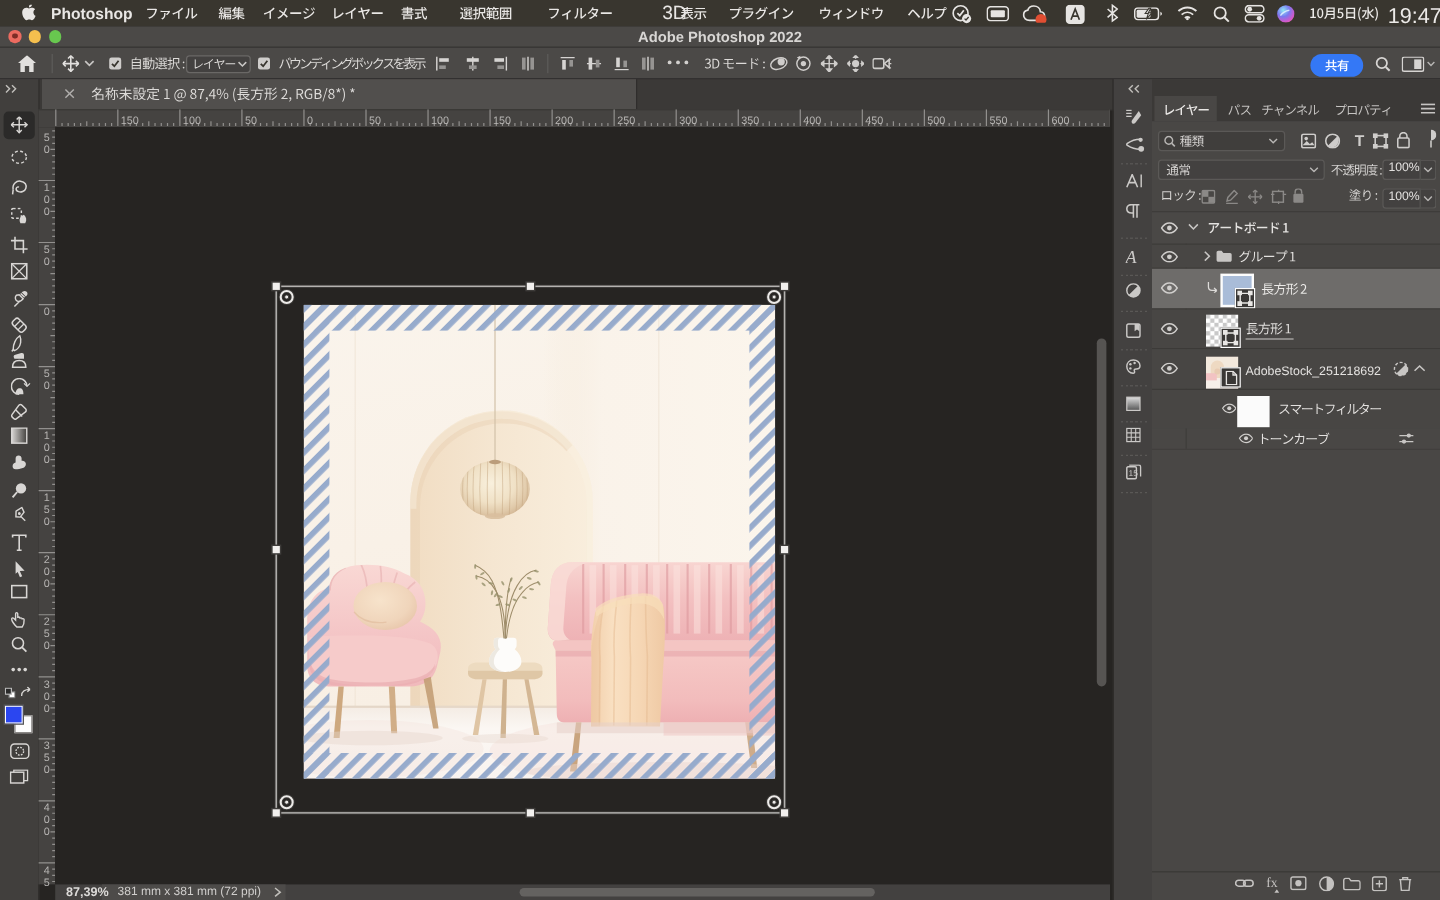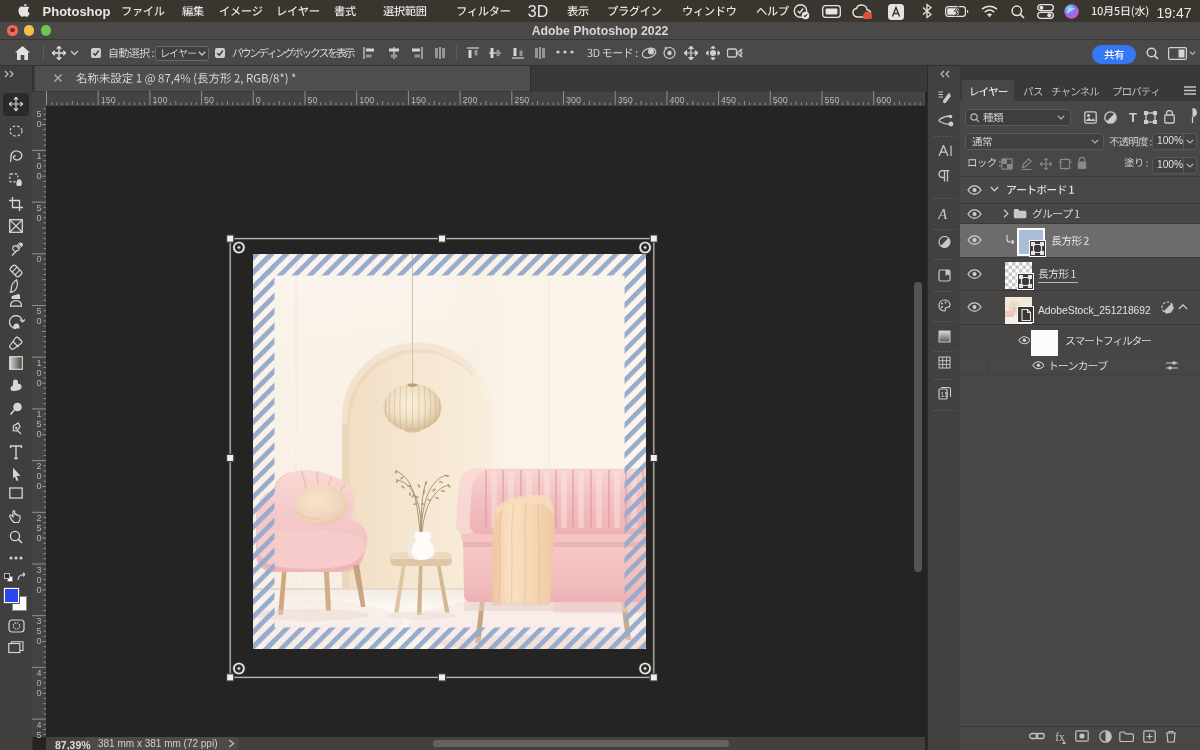--- a/index.html
+++ b/index.html
@@ -24,41 +24,41 @@
       <path fill="#e9e7e5" d="M3.1 -0.7H8.3V-0.1H3.1ZM3.1 -1.3V-1.9H8.3V-1.3ZM2 -2.6V1H3.1V0.6H8.3V1H9.4V-2.6ZM0.6 -3.8V-3.1H10.7V-3.8H6.1V-4.4H9.9V-5.1H6.1V-5.6H9.4V-6.8H10.7V-7.6H9.4V-8.8H6.1V-9.6H5.1V-8.8H1.8V-8.1H5.1V-7.6H0.6V-6.8H5.1V-6.3H1.6V-5.6H5.1V-5.1H1.4V-4.4H5.1V-3.8ZM6.1 -8.1H8.3V-7.6H6.1ZM6.1 -6.3V-6.8H8.3V-6.3Z M18.9 -8.9C19.5 -8.5 20.2 -7.9 20.5 -7.5L21.2 -8.2C20.9 -8.6 20.2 -9.1 19.6 -9.5ZM17.2 -9.5C17.2 -8.8 17.2 -8.2 17.2 -7.5H11.5V-6.5H17.3C17.6 -2.4 18.5 1 20.4 1C21.3 1 21.7 0.4 21.9 -1.6C21.6 -1.8 21.2 -2 20.9 -2.2C20.9 -0.8 20.7 -0.2 20.5 -0.2C19.5 -0.2 18.7 -2.9 18.4 -6.5H21.6V-7.5H18.3C18.3 -8.2 18.3 -8.8 18.3 -9.5ZM11.5 -0.4 11.8 0.6C13.3 0.3 15.4 -0.1 17.2 -0.6L17.2 -1.5L14.9 -1.1V-3.9H16.9V-4.9H11.9V-3.9H13.8V-0.9Z"></path>
     </g>
   </svg><svg style="position:absolute;left:383.2px;top:3.9px;overflow:visible" width="46" height="16">
     <g transform="translate(0,11.3)">
       <path fill="#e9e7e5" d="M0.5 -8.7C1.1 -8.2 1.8 -7.3 2.1 -6.8L3 -7.4C2.7 -8 1.9 -8.7 1.3 -9.3ZM7.6 -1.8C8.3 -1.4 9.2 -0.9 9.6 -0.5L10.7 -0.9C10.1 -1.3 9.2 -1.8 8.4 -2.2ZM5.5 -2.2C5.1 -1.8 4.2 -1.4 3.4 -1.1C3.7 -1 4 -0.7 4.2 -0.5C5 -0.8 5.9 -1.4 6.5 -1.9ZM2.8 -5.1H0.5V-4.1H1.8V-1.4C1.3 -0.9 0.8 -0.5 0.3 -0.2L0.9 0.8C1.4 0.4 1.9 -0.1 2.3 -0.6C3 0.3 4 0.7 5.5 0.7C6.8 0.8 9.3 0.8 10.6 0.7C10.7 0.4 10.9 -0.1 11 -0.3C9.5 -0.2 6.8 -0.2 5.5 -0.2C4.2 -0.3 3.3 -0.6 2.8 -1.5ZM7.8 -5.6V-4.8H6.2V-5.6H5.1V-4.8H3.5V-4H5.1V-3.1H3.2V-2.3H10.8V-3.1H8.8V-4H10.4V-4.8H8.8V-5.6ZM6.2 -4H7.8V-3.1H6.2ZM3.6 -7.8V-6.7C3.6 -5.9 3.8 -5.7 4.7 -5.7C4.9 -5.7 5.8 -5.7 6 -5.7C6.7 -5.7 6.9 -5.9 7 -6.6C6.8 -6.7 6.4 -6.8 6.2 -6.9C6.2 -6.5 6.2 -6.4 5.9 -6.4C5.7 -6.4 5 -6.4 4.8 -6.4C4.5 -6.4 4.5 -6.4 4.5 -6.7V-7.1H6.6V-9.1H3.4V-8.4H5.7V-7.8ZM7.3 -7.8V-6.7C7.3 -5.9 7.5 -5.7 8.5 -5.7C8.7 -5.7 9.6 -5.7 9.8 -5.7C10.5 -5.7 10.7 -5.9 10.8 -6.7C10.6 -6.7 10.2 -6.8 10.1 -6.9C10 -6.5 10 -6.4 9.7 -6.4C9.5 -6.4 8.7 -6.4 8.6 -6.4C8.2 -6.4 8.2 -6.4 8.2 -6.7V-7.1H10.3V-9.1H7.1V-8.4H9.4V-7.8Z M16 -8.9V-5.1C16 -3.4 15.9 -1.2 14.5 0.2C14.7 0.4 15.1 0.7 15.3 1C16.6 -0.4 17 -2.5 17.1 -4.2H18.2C18.7 -1.8 19.6 0 21.3 1C21.4 0.7 21.7 0.2 22 0C20.6 -0.7 19.7 -2.3 19.3 -4.2H21.4V-8.9ZM17.1 -7.9H20.3V-5.2H17.1ZM11.2 -3.7 11.5 -2.6 13 -3V-0.3C13 -0.1 12.9 -0 12.8 -0C12.6 -0 12.1 -0 11.5 -0C11.6 0.2 11.8 0.7 11.8 0.9C12.7 0.9 13.2 0.9 13.5 0.7C13.9 0.6 14 0.3 14 -0.3V-3.2L15.6 -3.6L15.5 -4.6L14 -4.3V-6.3H15.5V-7.3H14V-9.5H13V-7.3H11.4V-6.3H13V-4Z M22.7 -4.9V-1.7H24.5V-1.1H22.3V-0.3H24.5V0.9H25.4V-0.3H27.6V-1.1H25.4V-1.7H27.3V-4.9H25.4V-5.5H27.5V-6.3H25.4V-6.8H24.5V-6.3H22.4V-5.5H24.5V-4.9ZM27.9 -6.4V-0.7C27.9 0.5 28.3 0.8 29.4 0.8C29.7 0.8 31.1 0.8 31.3 0.8C32.4 0.8 32.6 0.4 32.8 -1.2C32.5 -1.2 32.1 -1.4 31.8 -1.6C31.8 -0.4 31.7 -0.1 31.2 -0.1C31 -0.1 29.8 -0.1 29.6 -0.1C29 -0.1 29 -0.2 29 -0.7V-5.5H31.1V-3.1C31.1 -3 31.1 -2.9 31 -2.9C30.8 -2.9 30.3 -2.9 29.8 -2.9C29.9 -2.7 30.1 -2.2 30.1 -2C30.9 -2 31.4 -2 31.7 -2.1C32.1 -2.3 32.2 -2.6 32.2 -3.1V-6.4ZM23.5 -3H24.5V-2.4H23.5ZM25.4 -3H26.4V-2.4H25.4ZM23.5 -4.2H24.5V-3.6H23.5ZM25.4 -4.2H26.4V-3.6H25.4ZM28.3 -9.6C28.1 -9 27.7 -8.4 27.3 -7.9V-8.7H24.5C24.6 -8.9 24.7 -9.1 24.8 -9.3L23.8 -9.6C23.5 -8.7 22.8 -7.8 22.1 -7.3C22.4 -7.1 22.8 -6.8 23 -6.7C23.3 -7 23.7 -7.4 24 -7.8H24.3C24.5 -7.5 24.7 -7.1 24.8 -6.8L25.7 -7.1C25.7 -7.3 25.5 -7.5 25.4 -7.8H27.2C27 -7.6 26.8 -7.4 26.6 -7.3C26.8 -7.2 27.3 -6.9 27.5 -6.8C27.8 -7.1 28.2 -7.4 28.5 -7.8H29.2C29.5 -7.4 29.8 -7 30 -6.7L30.9 -6.9C30.8 -7.2 30.6 -7.5 30.4 -7.8H32.6V-8.7H29C29.2 -8.9 29.3 -9.1 29.4 -9.4Z M39.2 -5.4V-4.1H37.6L37.6 -4.7V-5.4ZM36.7 -7.6V-6.3H35.3V-5.4H36.7V-4.7L36.7 -4.1H35.2V-3.2H36.6C36.4 -2.6 36 -2 35.3 -1.5C35.5 -1.4 35.8 -1 35.9 -0.8C36.9 -1.4 37.3 -2.3 37.5 -3.2H39.2V-1H40.1V-3.2H41.5V-4.1H40.1V-5.4H41.5V-6.3H40.1V-7.6H39.2V-6.3H37.6V-7.6ZM33.6 -9V1H34.7V0.5H42V1H43.1V-9ZM34.7 -0.5V-8H42V-0.5Z"></path>
     </g>
   </svg><svg style="position:absolute;left:456.2px;top:3.9px;overflow:visible" width="57" height="16">
     <g transform="translate(0,11.3)">
       <path fill="#e9e7e5" d="M9.9 -7.5 9 -8.1C8.7 -8 8.5 -8 8.3 -8C7.7 -8 3.5 -8 2.8 -8C2.4 -8 1.9 -8 1.6 -8.1V-6.8C1.9 -6.8 2.3 -6.9 2.8 -6.9C3.5 -6.9 7.7 -6.9 8.3 -6.9C8.2 -5.8 7.7 -4.4 6.9 -3.4C6 -2.2 4.7 -1.3 2.5 -0.7L3.5 0.4C5.5 -0.3 6.9 -1.4 8 -2.7C8.9 -3.9 9.4 -5.7 9.7 -6.9C9.7 -7.1 9.8 -7.3 9.9 -7.5Z M12.2 -3.1 12.7 -2C13.9 -2.4 15.2 -2.9 16.1 -3.4V-0.2C16.1 0.2 16.1 0.7 16.1 0.9H17.4C17.4 0.7 17.4 0.2 17.4 -0.2V-4.1C18.4 -4.8 19.3 -5.6 19.9 -6.2L19 -7.1C18.4 -6.3 17.3 -5.4 16.3 -4.7C15.4 -4.2 13.7 -3.4 12.2 -3.1Z M27.6 -0.2 28.4 0.4C28.5 0.3 28.6 0.2 28.8 0.1C30.1 -0.6 31.7 -1.8 32.6 -3L32 -4C31.1 -2.8 29.9 -1.8 28.9 -1.4C28.9 -1.9 28.9 -6.9 28.9 -7.7C28.9 -8.1 28.9 -8.5 28.9 -8.6H27.6C27.6 -8.5 27.7 -8.1 27.7 -7.7C27.7 -6.9 27.7 -1.5 27.7 -1C27.7 -0.7 27.7 -0.4 27.6 -0.2ZM22.4 -0.4 23.5 0.4C24.5 -0.4 25.2 -1.5 25.5 -2.8C25.8 -3.9 25.9 -6.3 25.9 -7.6C25.9 -8 25.9 -8.4 25.9 -8.5H24.6C24.7 -8.3 24.7 -8 24.7 -7.6C24.7 -6.3 24.7 -4.1 24.4 -3.1C24 -2.1 23.4 -1 22.4 -0.4Z M38.9 -8.9 37.6 -9.3C37.5 -9 37.3 -8.5 37.2 -8.3C36.7 -7.3 35.5 -5.7 33.6 -4.4L34.5 -3.7C35.8 -4.5 36.8 -5.6 37.5 -6.7H41.1C40.9 -5.8 40.4 -4.7 39.7 -3.8C38.9 -4.3 38.1 -4.8 37.5 -5.2L36.7 -4.4C37.3 -4 38.1 -3.5 38.9 -2.9C38 -1.9 36.6 -0.9 34.7 -0.3L35.7 0.6C37.5 -0.1 38.9 -1.1 39.9 -2.2C40.3 -1.8 40.8 -1.5 41.1 -1.2L41.9 -2.2C41.6 -2.4 41.1 -2.8 40.7 -3.1C41.5 -4.3 42.1 -5.5 42.4 -6.5C42.5 -6.8 42.6 -7 42.7 -7.2L41.8 -7.8C41.6 -7.7 41.2 -7.7 40.9 -7.7H38.2L38.3 -7.9C38.5 -8.1 38.7 -8.6 38.9 -8.9Z M44.7 -5V-3.6C45.1 -3.7 45.8 -3.7 46.4 -3.7C47.4 -3.7 51.6 -3.7 52.5 -3.7C53 -3.7 53.5 -3.6 53.8 -3.6V-5C53.5 -5 53.1 -5 52.5 -5C51.6 -5 47.4 -5 46.4 -5C45.8 -5 45.1 -5 44.7 -5Z"></path>
     </g>
-  </svg><div style="position:absolute;top:11.5px;font-family:'Liberation Sans',sans-serif;font-size:16px;font-weight:500;color:#e9e7e5;white-space:pre;line-height:0;transform:translateY(-0.5px);left:538.0px;transform:translate(-50%,-0.5px);"><span style="vertical-align:middle">3D</span></div><svg style="position:absolute;left:566.6px;top:3.9px;overflow:visible" width="24" height="16">
+  </svg><div style="position:absolute;top:11.5px;font-family:'Liberation Sans',sans-serif;font-size:16px;font-weight:500;color:#e9e7e5;white-space:pre;line-height:0;transform:translateY(-0.5px);left:562px;transform:translate(-50%,-0.5px);"><span style="vertical-align:middle">3D</span></div><svg style="position:absolute;left:566.6px;top:3.9px;overflow:visible" width="24" height="16">
     <g transform="translate(0,11.3)">
       <path fill="#e9e7e5" d="M1.5 -0 1.8 0.9C3.2 0.6 5.1 0.2 6.9 -0.3L6.8 -1.2L4.1 -0.6V-3C4.7 -3.4 5.3 -3.8 5.7 -4.2C6.5 -1.7 7.9 0.1 10.3 0.9C10.4 0.6 10.8 0.2 11 -0C9.8 -0.4 8.8 -1 8.1 -1.9C8.8 -2.3 9.7 -2.8 10.4 -3.4L9.6 -4.1C9.1 -3.6 8.3 -3 7.6 -2.6C7.2 -3.1 7 -3.7 6.7 -4.4H10.6V-5.3H6.2V-6.1H9.8V-7H6.2V-7.8H10.2V-8.7H6.2V-9.5H5.1V-8.7H1.1V-7.8H5.1V-7H1.6V-6.1H5.1V-5.3H0.7V-4.4H4.4C3.3 -3.5 1.7 -2.7 0.3 -2.4C0.5 -2.1 0.8 -1.7 1 -1.5C1.6 -1.7 2.4 -2 3.1 -2.4V-0.4Z M13.4 -4C12.9 -2.7 12.1 -1.5 11.2 -0.7C11.5 -0.6 12 -0.3 12.2 -0.1C13.1 -0.9 14 -2.3 14.5 -3.7ZM18.6 -3.6C19.3 -2.5 20.2 -1 20.4 -0.1L21.5 -0.5C21.2 -1.5 20.4 -2.9 19.6 -4ZM12.6 -8.7V-7.7H20.5V-8.7ZM11.5 -6V-4.9H16V-0.4C16 -0.2 15.9 -0.2 15.7 -0.2C15.5 -0.1 14.7 -0.2 14 -0.2C14.2 0.1 14.3 0.6 14.4 0.9C15.4 0.9 16.1 0.9 16.6 0.8C17 0.6 17.2 0.3 17.2 -0.4V-4.9H21.6V-6Z"></path>
     </g>
   </svg><svg style="position:absolute;left:607.2px;top:3.9px;overflow:visible" width="57" height="16">
     <g transform="translate(0,11.3)">
       <path fill="#e9e7e5" d="M9.1 -8.2C9.1 -8.6 9.4 -8.9 9.8 -8.9C10.2 -8.9 10.5 -8.6 10.5 -8.2C10.5 -7.8 10.2 -7.5 9.8 -7.5C9.4 -7.5 9.1 -7.8 9.1 -8.2ZM8.5 -8.2C8.5 -8.1 8.5 -8 8.5 -7.9C8.4 -7.9 8.2 -7.9 8 -7.9C7.5 -7.9 3.3 -7.9 2.6 -7.9C2.2 -7.9 1.7 -7.9 1.3 -7.9V-6.7C1.6 -6.7 2.1 -6.7 2.6 -6.7C3.3 -6.7 7.5 -6.7 8.1 -6.7C8 -5.7 7.5 -4.2 6.7 -3.3C5.8 -2.1 4.5 -1.1 2.3 -0.6L3.3 0.5C5.3 -0.1 6.7 -1.2 7.8 -2.6C8.7 -3.8 9.2 -5.6 9.4 -6.7L9.5 -6.9C9.6 -6.9 9.7 -6.9 9.8 -6.9C10.5 -6.9 11.1 -7.5 11.1 -8.2C11.1 -8.9 10.5 -9.5 9.8 -9.5C9.1 -9.5 8.5 -8.9 8.5 -8.2Z M13.5 -8.5V-7.4C13.8 -7.4 14.2 -7.4 14.6 -7.4C15.2 -7.4 18.3 -7.4 18.9 -7.4C19.3 -7.4 19.8 -7.4 20.1 -7.4V-8.5C19.8 -8.5 19.3 -8.5 19 -8.5C18.3 -8.5 15.2 -8.5 14.6 -8.5C14.2 -8.5 13.8 -8.5 13.5 -8.5ZM21 -5.4 20.2 -5.9C20 -5.9 19.7 -5.8 19.4 -5.8C18.8 -5.8 14.3 -5.8 13.6 -5.8C13.3 -5.8 12.9 -5.8 12.4 -5.9V-4.7C12.9 -4.7 13.4 -4.8 13.6 -4.8C14.5 -4.8 18.8 -4.8 19.4 -4.8C19.2 -4 18.8 -3.2 18.1 -2.5C17.2 -1.5 15.8 -0.8 14.2 -0.5L15.1 0.6C16.5 0.1 18 -0.6 19.1 -1.9C20 -2.8 20.5 -3.9 20.8 -5C20.8 -5.1 20.9 -5.3 21 -5.4Z M30.5 -9.1 29.8 -8.8C30.1 -8.4 30.5 -7.7 30.7 -7.3L31.4 -7.6C31.2 -8 30.8 -8.7 30.5 -9.1ZM31.8 -9.6 31.1 -9.3C31.4 -8.9 31.8 -8.2 32 -7.8L32.7 -8.1C32.5 -8.5 32.1 -9.2 31.8 -9.6ZM27.6 -8.5 26.3 -8.9C26.2 -8.6 26 -8.2 25.9 -7.9C25.4 -6.9 24.3 -5.4 22.4 -4.2L23.4 -3.5C24.5 -4.2 25.5 -5.2 26.2 -6.2H29.8C29.6 -5.3 28.9 -3.8 28 -2.9C27 -1.7 25.7 -0.7 23.5 -0.1L24.6 0.9C26.7 0.1 28 -1 29.1 -2.2C30.1 -3.5 30.8 -5 31.1 -6.1C31.1 -6.3 31.3 -6.6 31.4 -6.8L30.5 -7.3C30.2 -7.3 29.9 -7.2 29.6 -7.2H26.9L27.1 -7.5C27.2 -7.8 27.4 -8.2 27.6 -8.5Z M33.6 -4.2 34.1 -3.1C35.6 -3.5 37.1 -4.2 38.3 -4.8V-0.9C38.3 -0.5 38.2 0.2 38.2 0.4H39.6C39.6 0.2 39.5 -0.5 39.5 -0.9V-5.6C40.7 -6.3 41.7 -7.2 42.6 -8.1L41.6 -9C40.9 -8.1 39.7 -7 38.5 -6.3C37.2 -5.5 35.5 -4.7 33.6 -4.2Z M46.2 -8.4 45.4 -7.5C46.2 -7 47.6 -5.7 48.2 -5.1L49.1 -6.1C48.5 -6.7 47 -7.9 46.2 -8.4ZM45.1 -0.9 45.8 0.3C47.6 -0 49 -0.7 50.2 -1.4C51.9 -2.5 53.3 -4 54.1 -5.5L53.4 -6.7C52.7 -5.3 51.3 -3.6 49.5 -2.4C48.4 -1.8 47 -1.1 45.1 -0.9Z"></path>
     </g>
   </svg><svg style="position:absolute;left:681.8px;top:3.9px;overflow:visible" width="57" height="16">
     <g transform="translate(0,11.3)">
       <path fill="#e9e7e5" d="M10.1 -6.8 9.3 -7.3C9.2 -7.3 8.9 -7.2 8.5 -7.2H6.2V-8.2C6.2 -8.5 6.2 -8.7 6.3 -9.1H4.9C5 -8.7 5 -8.5 5 -8.2V-7.2H2.5C2.1 -7.2 1.8 -7.2 1.4 -7.3C1.4 -7 1.5 -6.6 1.5 -6.4C1.5 -6 1.5 -4.8 1.5 -4.4C1.5 -4.1 1.4 -3.8 1.4 -3.6H2.6C2.6 -3.8 2.6 -4.1 2.6 -4.3C2.6 -4.7 2.6 -5.7 2.6 -6.2H8.6C8.5 -5.2 8.2 -4 7.6 -3.1C6.9 -2 5.8 -1.3 4.7 -0.9C4.3 -0.8 3.8 -0.6 3.4 -0.6L4.3 0.5C6.3 -0 8 -1.2 8.8 -2.8C9.4 -3.8 9.7 -5.1 9.9 -6.1C9.9 -6.3 10 -6.7 10.1 -6.8Z M12.2 -3.1 12.7 -2C13.9 -2.4 15.2 -2.9 16.1 -3.4V-0.2C16.1 0.2 16.1 0.7 16.1 0.9H17.4C17.4 0.7 17.4 0.2 17.4 -0.2V-4.1C18.4 -4.8 19.3 -5.6 19.9 -6.2L19 -7.1C18.4 -6.3 17.3 -5.4 16.3 -4.7C15.4 -4.2 13.7 -3.4 12.2 -3.1Z M24.4 -8.4 23.6 -7.5C24.4 -7 25.8 -5.7 26.4 -5.1L27.3 -6.1C26.7 -6.7 25.2 -7.9 24.4 -8.4ZM23.3 -0.9 24 0.3C25.8 -0 27.2 -0.7 28.4 -1.4C30.1 -2.5 31.5 -4 32.3 -5.5L31.6 -6.7C30.9 -5.3 29.5 -3.6 27.7 -2.4C26.6 -1.8 25.2 -1.1 23.3 -0.9Z M40.2 -8.2 39.5 -7.9C39.9 -7.4 40.2 -6.8 40.5 -6.2L41.3 -6.5C41 -7.1 40.5 -7.8 40.2 -8.2ZM41.7 -8.8 40.9 -8.5C41.3 -8 41.6 -7.4 41.9 -6.8L42.7 -7.2C42.5 -7.7 42 -8.4 41.7 -8.8ZM36 -0.9C36 -0.5 36 0.2 36 0.6H37.3C37.3 0.2 37.3 -0.5 37.3 -0.9L37.2 -4.4C38.5 -4 40.3 -3.3 41.5 -2.6L42 -3.8C40.9 -4.4 38.7 -5.2 37.2 -5.7V-7.4C37.2 -7.8 37.3 -8.3 37.3 -8.7H35.9C36 -8.3 36 -7.8 36 -7.4C36 -6.5 36 -1.6 36 -0.9Z M53.7 -6.8 52.9 -7.3C52.8 -7.3 52.5 -7.2 52.1 -7.2H49.8V-8.2C49.8 -8.5 49.8 -8.7 49.9 -9.1H48.5C48.6 -8.7 48.6 -8.5 48.6 -8.2V-7.2H46.1C45.7 -7.2 45.4 -7.2 45 -7.3C45 -7 45.1 -6.6 45.1 -6.4C45.1 -6 45.1 -4.8 45.1 -4.4C45.1 -4.1 45 -3.8 45 -3.6H46.2C46.2 -3.8 46.2 -4.1 46.2 -4.3C46.2 -4.7 46.2 -5.7 46.2 -6.2H52.2C52.1 -5.2 51.8 -4 51.2 -3.1C50.5 -2 49.4 -1.3 48.3 -0.9C47.9 -0.8 47.4 -0.6 47 -0.6L47.9 0.5C49.9 -0 51.6 -1.2 52.4 -2.8C53 -3.8 53.3 -5.1 53.5 -6.1C53.5 -6.3 53.6 -6.7 53.7 -6.8Z"></path>
     </g>
   </svg><svg style="position:absolute;left:756.1px;top:3.9px;overflow:visible" width="35" height="16">
     <g transform="translate(0,11.3)">
       <path fill="#e9e7e5" d="M0.6 -3.3 1.7 -2.2C1.9 -2.5 2.1 -2.8 2.4 -3.1C2.8 -3.8 3.7 -4.9 4.2 -5.6C4.6 -6 4.8 -6 5.2 -5.6C5.7 -5.2 6.7 -4.1 7.3 -3.3C8 -2.5 9 -1.4 9.8 -0.4L10.8 -1.4C9.9 -2.4 8.8 -3.6 8 -4.4C7.3 -5.1 6.4 -6.1 5.7 -6.8C4.9 -7.6 4.3 -7.4 3.7 -6.7C2.9 -5.8 2 -4.6 1.5 -4.1C1.1 -3.8 0.9 -3.5 0.6 -3.3Z M16.7 -0.2 17.5 0.4C17.6 0.3 17.7 0.2 17.9 0.1C19.2 -0.6 20.8 -1.8 21.7 -3L21.1 -4C20.2 -2.8 19 -1.8 18 -1.4C18 -1.9 18 -6.9 18 -7.7C18 -8.1 18 -8.5 18 -8.6H16.7C16.7 -8.5 16.8 -8.1 16.8 -7.7C16.8 -6.9 16.8 -1.5 16.8 -1C16.8 -0.7 16.8 -0.4 16.7 -0.2ZM11.5 -0.4 12.6 0.4C13.6 -0.4 14.3 -1.5 14.6 -2.8C14.9 -3.9 15 -6.3 15 -7.6C15 -8 15 -8.4 15 -8.5H13.7C13.8 -8.3 13.8 -8 13.8 -7.6C13.8 -6.3 13.8 -4.1 13.5 -3.1C13.1 -2.1 12.5 -1 11.5 -0.4Z M30.9 -8.2C30.9 -8.6 31.2 -8.9 31.6 -8.9C32 -8.9 32.3 -8.6 32.3 -8.2C32.3 -7.8 32 -7.5 31.6 -7.5C31.2 -7.5 30.9 -7.8 30.9 -8.2ZM30.3 -8.2C30.3 -8.1 30.3 -8 30.3 -7.9C30.2 -7.9 30 -7.9 29.8 -7.9C29.3 -7.9 25.1 -7.9 24.4 -7.9C24 -7.9 23.5 -7.9 23.1 -7.9V-6.7C23.4 -6.7 23.9 -6.7 24.4 -6.7C25.1 -6.7 29.3 -6.7 29.9 -6.7C29.8 -5.7 29.3 -4.2 28.5 -3.3C27.6 -2.1 26.3 -1.1 24.1 -0.6L25.1 0.5C27.1 -0.1 28.5 -1.2 29.6 -2.6C30.5 -3.8 31 -5.6 31.2 -6.7L31.3 -6.9C31.4 -6.9 31.5 -6.9 31.6 -6.9C32.3 -6.9 32.9 -7.5 32.9 -8.2C32.9 -8.9 32.3 -9.5 31.6 -9.5C30.9 -9.5 30.3 -8.9 30.3 -8.2Z"></path>
     </g>
   </svg><svg style="position:absolute;left:1090.5px;top:4.3px;overflow:visible" width="61" height="15">
     <g transform="translate(0,11.0)">
       <path fill="#eceae8" d="M0.9 0H5.6V-1H4V-8.1H3C2.6 -7.8 2 -7.6 1.3 -7.5V-6.7H2.7V-1H0.9Z M9.2 0.2C10.8 0.2 11.8 -1.3 11.8 -4.1C11.8 -6.9 10.8 -8.2 9.2 -8.2C7.6 -8.2 6.6 -6.9 6.6 -4.1C6.6 -1.3 7.6 0.2 9.2 0.2ZM9.2 -0.9C8.4 -0.9 7.8 -1.7 7.8 -4.1C7.8 -6.4 8.4 -7.2 9.2 -7.2C10 -7.2 10.6 -6.4 10.6 -4.1C10.6 -1.7 10 -0.9 9.2 -0.9Z M14.3 -8.7V-5.2C14.3 -3.5 14.2 -1.3 12.4 0.2C12.7 0.3 13.1 0.7 13.2 0.9C14.3 0 14.8 -1.2 15.1 -2.5H20.2V-0.5C20.2 -0.3 20.1 -0.2 19.8 -0.2C19.6 -0.2 18.7 -0.2 17.8 -0.2C18 0.1 18.2 0.6 18.2 0.9C19.4 0.9 20.2 0.9 20.6 0.7C21.1 0.5 21.3 0.2 21.3 -0.5V-8.7ZM15.4 -7.7H20.2V-6.1H15.4ZM15.4 -5.1H20.2V-3.5H15.3C15.4 -4 15.4 -4.6 15.4 -5.1Z M25.9 0.2C27.3 0.2 28.6 -0.9 28.6 -2.7C28.6 -4.4 27.5 -5.2 26.2 -5.2C25.7 -5.2 25.4 -5.1 25 -5L25.2 -7H28.2V-8.1H24.1L23.9 -4.3L24.5 -3.8C25 -4.2 25.3 -4.3 25.8 -4.3C26.7 -4.3 27.3 -3.7 27.3 -2.6C27.3 -1.5 26.6 -0.9 25.7 -0.9C24.9 -0.9 24.3 -1.3 23.8 -1.8L23.2 -0.9C23.8 -0.4 24.6 0.2 25.9 0.2Z M31.9 -3.8H37.1V-1H31.9ZM31.9 -4.8V-7.5H37.1V-4.8ZM30.8 -8.6V0.8H31.9V0.1H37.1V0.8H38.3V-8.6Z M42.4 2.2 43.2 1.8C42.3 0.3 41.8 -1.6 41.8 -3.4C41.8 -5.3 42.3 -7.1 43.2 -8.7L42.4 -9.1C41.4 -7.4 40.8 -5.6 40.8 -3.4C40.8 -1.3 41.4 0.5 42.4 2.2Z M44.1 -6.5V-5.5H46.8C46.3 -3.4 45.2 -1.8 43.8 -0.9C44.1 -0.7 44.5 -0.3 44.7 -0.1C46.3 -1.2 47.5 -3.3 48.1 -6.3L47.4 -6.6L47.2 -6.5ZM52.9 -7.5C52.3 -6.7 51.3 -5.7 50.5 -4.9C50.1 -5.7 49.8 -6.5 49.6 -7.3V-9.3H48.5V-0.5C48.5 -0.3 48.4 -0.2 48.2 -0.2C48 -0.2 47.3 -0.2 46.5 -0.2C46.7 0.1 46.9 0.6 46.9 0.9C47.9 0.9 48.6 0.9 49 0.7C49.4 0.5 49.6 0.2 49.6 -0.5V-4.6C50.5 -2.5 51.7 -0.8 53.4 0.1C53.6 -0.2 54 -0.6 54.3 -0.9C52.8 -1.5 51.7 -2.6 50.9 -4.1C51.8 -4.8 53 -5.9 53.9 -6.8Z M55.6 2.2C56.7 0.5 57.3 -1.3 57.3 -3.4C57.3 -5.6 56.7 -7.4 55.6 -9.1L54.8 -8.7C55.8 -7.1 56.2 -5.3 56.2 -3.4C56.2 -1.6 55.8 0.3 54.8 1.8Z"></path>
     </g>
-  </svg><div style="position:absolute;top:11.5px;font-family:'Liberation Sans',sans-serif;font-size:14px;font-weight:500;color:#eceae8;white-space:pre;line-height:0;transform:translateY(-0.5px);left:1156.5px;"><span style="vertical-align:middle">19:47</span></div><svg style="position:absolute;left:793px;top:3px;" width="17" height="17" viewBox="0 0 17 17">
+  </svg><div style="position:absolute;top:11.5px;font-family:'Liberation Sans',sans-serif;font-size:18px;font-weight:500;color:#eceae8;white-space:pre;line-height:0;transform:translateY(-0.5px);left:1156.5px;"><span style="vertical-align:middle">19:47</span></div><svg style="position:absolute;left:793px;top:3px;" width="17" height="17" viewBox="0 0 17 17">
     <circle cx="7.5" cy="8" r="6.2" fill="none" stroke="#e6e4e2" stroke-width="1.4"></circle>
     <path d="M4.8 8 L6.8 10 L10.2 5.5" fill="none" stroke="#e6e4e2" stroke-width="1.4"></path>
     <circle cx="12.5" cy="12.5" r="3.8" fill="#e6e4e2"></circle>
     <path d="M10.8 12.5 L12 13.7 L14.2 11.2" fill="none" stroke="#39362f" stroke-width="1.1"></path>
   </svg><svg style="position:absolute;left:822px;top:5px;" width="19" height="13" viewBox="0 0 19 13">
     <rect x="0.7" y="0.7" width="17.6" height="11.6" rx="2.8" fill="none" stroke="#e6e4e2" stroke-width="1.3"></rect>
     <rect x="3.6" y="3.6" width="11.8" height="5.8" rx="0.8" fill="#e6e4e2"></rect>
   </svg><svg style="position:absolute;left:852px;top:4px;" width="22" height="15" viewBox="0 0 22 15">
     <path d="M6 13 C3 13 1 11 1 8.5 C1 6.3 2.5 4.8 4.5 4.5 C5 2.5 7 1 9.5 1 C12.5 1 14.8 3 15 5.8 C17 6 18.5 7.5 18.5 9.5 C18.5 11.5 17 13 14.8 13 Z" fill="none" stroke="#e6e4e2" stroke-width="1.4"></path>
     <circle cx="15.5" cy="12.2" r="4.6" fill="#e14e32"></circle>

